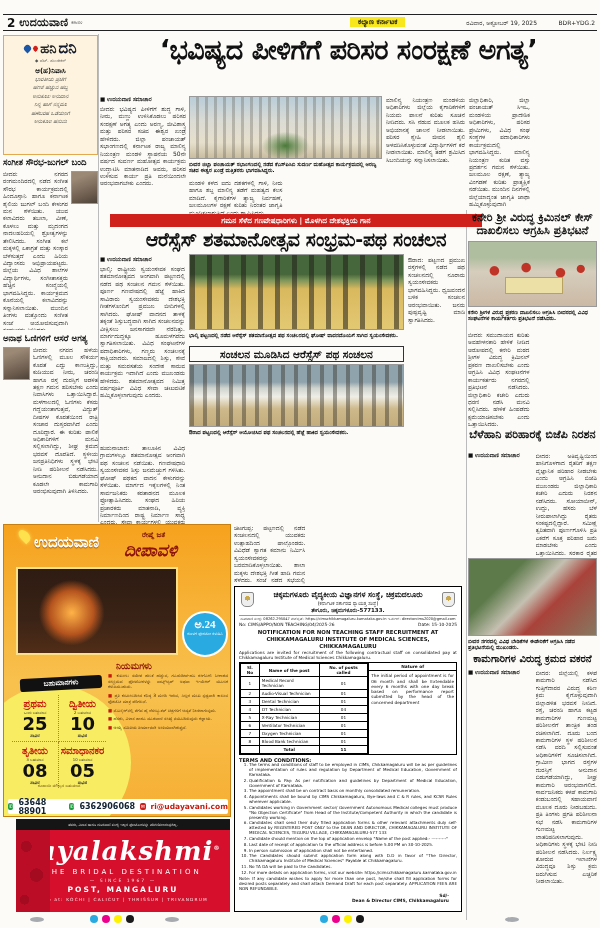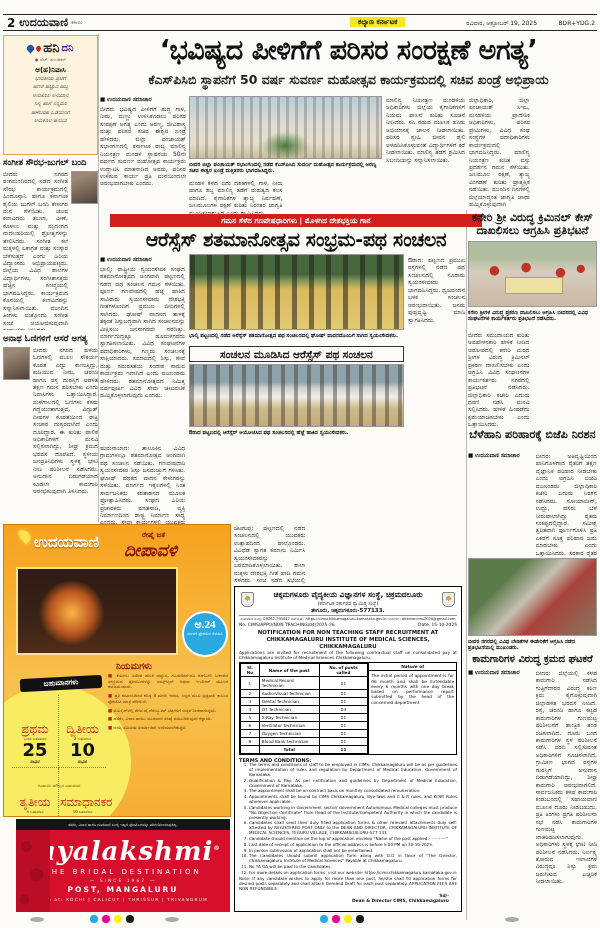--- a/index.html
+++ b/index.html
@@ -23,21 +23,21 @@
   .caption { font-size:5.3px; font-weight:bold; line-height:1.2; color:#000; overflow:hidden; }
   .vline { position:absolute; width:1px; background:#bbb; }
 
   
   #hani { position:absolute; left:3px; top:35px; width:95px; height:120px; background:#fdf3de;
           border:1px solid #e2a94f; padding:4px 3px; text-align:center; overflow:hidden; }
   .hani-logo { display:flex; align-items:center; justify-content:center; gap:2px; }
   .drop { width:7px; height:7px; border-radius:50% 50% 50% 0; transform:rotate(-45deg); display:inline-block; }
   .drop.blue { background:#1a57a8; } .drop.red { background:#d0201c; width:5px; height:5px; }
   .hani-t1 { font-size:13px; font-weight:bold; color:#222; }
-  .hani-t2 { font-size:10px; font-weight:bold; color:#4c1d95; }
+  .hani-t2 { font-size:15px; font-weight:bold; color:#0f172a;font-family:Liberation Serif, serif; }
   .hani-by { font-size:4.3px; color:#555; margin-top:1px; }
   .poem-title { font-size:7px; font-weight:bold; margin-top:4px; }
   .poem-line { font-size:5.4px; font-style:italic; line-height:1.55; color:#333; }
 
   .lhead { font-size:8.5px; font-weight:bold; line-height:1.15; margin:2px 0; }
   #lart1 { position:absolute; left:3px; top:156px; width:95px; height:174px; overflow:hidden; }
   #lart2 { position:absolute; left:3px; top:332px; width:95px; height:189px; overflow:hidden; }
   .portrait { width:27px; height:33px; background:linear-gradient(160deg,#9b8875 20%,#6e5e50 70%,#4e4238 100%); border:1px solid #999; }
   .pf-r { float:right; margin:1px 0 2px 3px; }
   .pf-l { float:left; margin:1px 3px 2px 0; }
@@ -115,21 +115,21 @@
   #ad1-rules { position:absolute; left:104px; top:148px; width:120px; height:138px; }
   #ad1-rules li { list-style:none; font-size:4.4px; line-height:1.3; margin-bottom:3px; color:#3a2406; text-align:justify; }
   #ad1-rules li::before { content:"■ "; color:#c41b0e; font-size:4.4px; }
   #ad1-circle { position:absolute; left:-28px; top:160px; width:155px; height:155px; border-radius:50%; background:#f8ec62; }
   .ad1-prize-h { position:absolute; left:16px; top:152px; width:82px; height:13px; background:#111; color:#fff;
                  font-size:7px; font-weight:bold; text-align:center; line-height:13px; border-radius:3px; transform:rotate(-3deg); }
   #ad1-prizes { position:absolute; left:8px; top:170px; width:94px; display:flex; flex-wrap:wrap; }
   .prize { width:47px; text-align:center; padding:3px 1px; }
   .prize:nth-child(odd) { border-right:1px dotted #a98b1e; }
   .prize:nth-child(-n+2) { border-bottom:1px dotted #a98b1e; }
-  .prize .rk { font-size:12px; font-weight:normal; color:#c41b0e;margin-top:24px; }
+  .prize .rk { font-size:10px; font-weight:bold; color:#c41b0e; }
   .prize .sb { font-size:3.8px; color:#333; }
   .prize .am { font-size:18px; font-weight:bold; color:#111; line-height:1; }
   .prize .un { font-size:4.5px; font-weight:bold; color:#333; }
   .ad1-note { position:absolute; left:10px; top:258px; width:90px; text-align:center; font-size:4.2px; color:#5a3c06; }
   #ad1-contact { position:absolute; left:4px; top:274px; width:220px; height:15px; background:#fff; border-radius:2px;
                  display:flex; align-items:center; justify-content:center; gap:5px; }
   .c-ic { width:7px; height:7px; border-radius:2px; display:inline-block; color:#fff; font-size:5px; text-align:center; line-height:7px; }
   .c-ic.g { background:#1e9e3e; } .c-ic.r { background:#d0201c; }
   .c-tel { font-size:8px; font-weight:bold; color:#123; }
   .c-mail { font-size:7.5px; font-weight:bold; color:#c41b0e; }
@@ -225,21 +225,20 @@
     <div class="portrait pf-r"></div>
     <div class="col" style="height:160px;">ಬೀದರ: ನಗರದ ರಂಗಮಂದಿರದಲ್ಲಿ ನಡೆದ ಸಂಗೀತ ಸೌರಭ ಕಾರ್ಯಕ್ರಮದಲ್ಲಿ ಹಿಂದೂಸ್ತಾನಿ ಹಾಗೂ ಕರ್ನಾಟಕ ಶೈಲಿಯ ಜುಗಲ್ ಬಂದಿ ಕೇಳುಗರ ಮನ ಸೆಳೆಯಿತು. ಯುವ ಕಲಾವಿದರು ತಬಲಾ, ವೀಣೆ, ಕೊಳಲು ಮತ್ತು ಮೃದಂಗದ ನಾದಲಹರಿಯಲ್ಲಿ ಶ್ರೋತೃಗಳನ್ನು ತೇಲಿಸಿದರು. ಸಂಗೀತ ಕಲೆ ಮಕ್ಕಳಲ್ಲಿ ಏಕಾಗ್ರತೆ ಮತ್ತು ಸಂಸ್ಕಾರ ಬೆಳೆಸುತ್ತದೆ ಎಂದು ಹಿರಿಯ ವಿದ್ವಾಂಸರು ಅಭಿಪ್ರಾಯಪಟ್ಟರು. ಜಿಲ್ಲೆಯ ವಿವಿಧ ಶಾಲೆಗಳ ವಿದ್ಯಾರ್ಥಿಗಳು, ಸಂಗೀತಾಸಕ್ತರು ಹೆಚ್ಚಿನ ಸಂಖ್ಯೆಯಲ್ಲಿ ಭಾಗವಹಿಸಿದ್ದರು. ಕಾರ್ಯಕ್ರಮದ ಕೊನೆಯಲ್ಲಿ ಕಲಾವಿದರನ್ನು ಸನ್ಮಾನಿಸಲಾಯಿತು. ಮುಂದಿನ ತಿಂಗಳು ಮತ್ತೊಂದು ಸಂಗೀತ ಸಂಜೆ ಆಯೋಜಿಸುವುದಾಗಿ ಸಂಘಟಕರು ತಿಳಿಸಿದರು.</div>
   </div>
   <div id="lart2">
     <div class="lhead">ಅನಾಥ ಓಣಿಗಳಿಗೆ ಆಸರೆ ಅಗತ್ಯ</div>
     <div class="portrait pf-l"></div>
     <div class="col" style="height:170px;">ಬೀದರ: ನಗರದ ಹಳೆಯ ಓಣಿಗಳಲ್ಲಿ ಮೂಲ ಸೌಕರ್ಯ ಕೊರತೆ ಎದ್ದು ಕಾಣುತ್ತಿದ್ದು, ಕುಡಿಯುವ ನೀರು, ಚರಂಡಿ ಹಾಗೂ ರಸ್ತೆ ದುರಸ್ತಿಗೆ ಆಡಳಿತ ತಕ್ಷಣ ಗಮನ ಹರಿಸಬೇಕು ಎಂದು ನಿವಾಸಿಗಳು ಒತ್ತಾಯಿಸಿದ್ದಾರೆ. ಮಳೆಗಾಲದಲ್ಲಿ ಓಣಿಗಳು ಕೆಸರು ಗದ್ದೆಯಂತಾಗುತ್ತವೆ, ವಿದ್ಯುತ್ ದೀಪಗಳ ಕೊರತೆಯಿಂದ ರಾತ್ರಿ ಸಂಚಾರ ದುಸ್ತರವಾಗಿದೆ ಎಂದು ದೂರಿದ್ದಾರೆ. ಈ ಕುರಿತು ಪಾಲಿಕೆ ಅಧಿಕಾರಿಗಳಿಗೆ ಮನವಿ ಸಲ್ಲಿಸಲಾಗಿದ್ದು, ಶೀಘ್ರ ಕ್ರಮದ ಭರವಸೆ ದೊರೆತಿದೆ. ಸ್ಥಳೀಯ ಜನಪ್ರತಿನಿಧಿಗಳು ಸ್ಥಳಕ್ಕೆ ಭೇಟಿ ನೀಡಿ ಪರಿಶೀಲನೆ ನಡೆಸಿದರು. ಅನುದಾನ ಬಿಡುಗಡೆಯಾದ ಕೂಡಲೇ ಕಾಮಗಾರಿ ಆರಂಭಿಸುವುದಾಗಿ ತಿಳಿಸಿದರು.</div>
   </div>
 
   <div id="lead-h1">‘ಭವಿಷ್ಯದ ಪೀಳಿಗೆಗೆ ಪರಿಸರ ಸಂರಕ್ಷಣೆ ಅಗತ್ಯ’</div>
-  <div id="lead-sub">ಕೆಎಸ್‌ಪಿಸಿಬಿ ಸ್ಥಾಪನೆಗೆ 50 ವರ್ಷ ಸುವರ್ಣ ಮಹೋತ್ಸವ ಕಾರ್ಯಕ್ರಮದಲ್ಲಿ ಸಚಿವ ಖಂಡ್ರೆ ಅಭಿಪ್ರಾಯ</div>
 
   <div class="lead-col" style="left:100px; width:86px;">
     <div class="byline">■ ಉದಯವಾಣಿ ಸಮಾಚಾರ</div>
     <div class="col" style="height:104px;">ಬೀದರ: ಭವಿಷ್ಯದ ಪೀಳಿಗೆಗೆ ಶುದ್ಧ ಗಾಳಿ, ನೀರು, ಮಣ್ಣು ಉಳಿಸಿಕೊಡಲು ಪರಿಸರ ಸಂರಕ್ಷಣೆ ಅಗತ್ಯ ಎಂದು ಅರಣ್ಯ, ಜೀವಿಶಾಸ್ತ್ರ ಮತ್ತು ಪರಿಸರ ಸಚಿವ ಈಶ್ವರ ಖಂಡ್ರೆ ಹೇಳಿದರು. ಜಿಲ್ಲಾ ಪಂಚಾಯತ್ ಸಭಾಂಗಣದಲ್ಲಿ ಕರ್ನಾಟಕ ರಾಜ್ಯ ಮಾಲಿನ್ಯ ನಿಯಂತ್ರಣ ಮಂಡಳಿ ಸ್ಥಾಪನೆಯ 50ನೇ ವರ್ಷದ ಸುವರ್ಣ ಮಹೋತ್ಸವ ಕಾರ್ಯಕ್ರಮ ಉದ್ಘಾಟಿಸಿ ಮಾತನಾಡಿದ ಅವರು, ಪರಿಸರ ಉಳಿಸುವ ಕಾರ್ಯ ಪ್ರತಿ ಮನೆಯಿಂದಲೇ ಆರಂಭವಾಗಬೇಕು ಎಂದರು.</div>
   </div>
   <div id="photo1"></div>
   <div id="photo1-cap" class="caption">ಬೀದರ ಜಿಲ್ಲಾ ಪಂಚಾಯತ್ ಸಭಾಂಗಣದಲ್ಲಿ ನಡೆದ ಕೆಎಸ್‌ಪಿಸಿಬಿ ಸುವರ್ಣ ಮಹೋತ್ಸವ ಕಾರ್ಯಕ್ರಮದಲ್ಲಿ ಅರಣ್ಯ ಸಚಿವ ಈಶ್ವರ ಖಂಡ್ರೆ ಮತ್ತಿತರರು ಭಾಗವಹಿಸಿದ್ದರು.</div>
   <div id="lead-under">
     <div class="col">ಮಂಡಳಿ ಕಳೆದ ಐದು ದಶಕಗಳಲ್ಲಿ ಗಾಳಿ, ನೀರು ಹಾಗೂ ಶಬ್ದ ಮಾಲಿನ್ಯ ತಡೆಗೆ ಮಹತ್ವದ ಕೆಲಸ ಮಾಡಿದೆ. ಕೈಗಾರಿಕೆಗಳ ತ್ಯಾಜ್ಯ ನಿರ್ವಹಣೆ, ಜಲಮೂಲಗಳ ರಕ್ಷಣೆ ಕುರಿತು ನಿರಂತರ ಜಾಗೃತಿ ಮೂಡಿಸಲಾಗುತ್ತಿದೆ ಎಂದು ಶ್ಲಾಘಿಸಿದರು.</div>
   </div>
@@ -281,21 +280,21 @@
   </div>
 
   <div id="r-art2-h" class="rhead">ಬೆಳೆಹಾನಿ ಪರಿಹಾರಕ್ಕೆ ಬಿಜೆಪಿ ನಿರಶನ</div>
   <div id="r-art2-txt">
     <div class="byline">■ ಉದಯವಾಣಿ ಸಮಾಚಾರ</div>
     <div class="col">ಬೀದರ: ಅತಿವೃಷ್ಟಿಯಿಂದ ಹಾನಿಗೊಳಗಾದ ರೈತರಿಗೆ ತಕ್ಷಣ ವೈಜ್ಞಾನಿಕ ಪರಿಹಾರ ನೀಡಬೇಕು ಎಂದು ಆಗ್ರಹಿಸಿ ಬಿಜೆಪಿ ಮುಖಂಡರು ಜಿಲ್ಲಾಧಿಕಾರಿ ಕಚೇರಿ ಎದುರು ನಿರಶನ ನಡೆಸಿದರು. ಸೋಯಾಬೀನ್, ಉದ್ದು, ಹೆಸರು ಬೆಳೆ ನೀರುಪಾಲಾಗಿದ್ದು ರೈತರು ಸಂಕಷ್ಟದಲ್ಲಿದ್ದಾರೆ. ಸಮೀಕ್ಷೆ ತ್ವರಿತವಾಗಿ ಪೂರ್ಣಗೊಳಿಸಿ ಪ್ರತಿ ಎಕರೆಗೆ ಸೂಕ್ತ ಪರಿಹಾರ ಜಮೆ ಮಾಡಬೇಕು ಎಂದು ಒತ್ತಾಯಿಸಿದರು. ಸರಕಾರ ರೈತರ ನೆರವಿಗೆ ಧಾವಿಸದಿದ್ದರೆ ಉಗ್ರ ಹೋರಾಟ ಅನಿವಾರ್ಯ ಎಂದು ಎಚ್ಚರಿಸಿದರು.</div>
   </div>
 
   <div id="photo5"></div>
   <div id="photo5-cap" class="caption">ಬೀದರ ನಗರದಲ್ಲಿ ವಿವಿಧ ಬೇಡಿಕೆಗಳ ಈಡೇರಿಕೆಗೆ ಆಗ್ರಹಿಸಿ ನಡೆದ ಪ್ರತಿಭಟನೆಯಲ್ಲಿ ಮುಖಂಡರು.</div>
-  <div id="r-art3-h" class="rhead">ಕಾಮಗಾರಿಗಳ ವಿರುದ್ಧ ಕ್ರಮದ ಘಟಕರೆ</div>
+  <div id="r-art3-h" class="rhead">ಕಾಮಗಾರಿಗಳ ವಿರುದ್ಧ ಕ್ರಮದ ವಕರನೆ</div>
   <div id="r-art3-txt">
     <div class="byline">■ ಉದಯವಾಣಿ ಸಮಾಚಾರ</div>
     <div class="col">ಬೀದರ: ಜಿಲ್ಲೆಯಲ್ಲಿ ಕಳಪೆ ಕಾಮಗಾರಿ ನಡೆಸಿದ ಗುತ್ತಿಗೆದಾರರ ವಿರುದ್ಧ ಕಠಿಣ ಕ್ರಮ ಕೈಗೊಳ್ಳುವುದಾಗಿ ಜಿಲ್ಲಾಡಳಿತ ಭರವಸೆ ನೀಡಿದೆ. ರಸ್ತೆ, ಚರಂಡಿ ಹಾಗೂ ಕಟ್ಟಡ ಕಾಮಗಾರಿಗಳ ಗುಣಮಟ್ಟ ಪರಿಶೀಲನೆಗೆ ತಾಂತ್ರಿಕ ತಂಡ ರಚಿಸಲಾಗಿದೆ. ದೂರು ಬಂದ ಕಾಮಗಾರಿಗಳ ಸ್ಥಳ ಪರಿಶೀಲನೆ ನಡೆಸಿ ವರದಿ ಸಲ್ಲಿಸುವಂತೆ ಅಧಿಕಾರಿಗಳಿಗೆ ಸೂಚಿಸಲಾಗಿದೆ. ಗ್ರಾಮೀಣ ಭಾಗದ ರಸ್ತೆಗಳ ದುರಸ್ತಿಗೆ ಅನುದಾನ ಬಿಡುಗಡೆಯಾಗಿದ್ದು, ಶೀಘ್ರ ಕಾಮಗಾರಿ ಆರಂಭವಾಗಲಿದೆ. ಸಾರ್ವಜನಿಕರು ಕಳಪೆ ಕಾಮಗಾರಿ ಕಂಡುಬಂದಲ್ಲಿ ಸಹಾಯವಾಣಿ ಮೂಲಕ ದೂರು ನೀಡಬಹುದು. ಪ್ರತಿ ತಿಂಗಳು ಪ್ರಗತಿ ಪರಿಶೀಲನಾ ಸಭೆ ನಡೆಸಿ ಕಾಮಗಾರಿಗಳ ಗುಣಮಟ್ಟ ಖಾತರಿಪಡಿಸಲಾಗುವುದು. ಅಧಿಕಾರಿಗಳು ಸ್ಥಳಕ್ಕೆ ಭೇಟಿ ನೀಡಿ ಪರಿಶೀಲನೆ ನಡೆಸಿದರು. ನಿರ್ಲಕ್ಷ್ಯ ತೋರುವ ಇಲಾಖೆಗಳ ವಿರುದ್ಧವೂ ಶಿಸ್ತು ಕ್ರಮ ಜರುಗಿಸುವ ಎಚ್ಚರಿಕೆ ನೀಡಲಾಯಿತು.</div>
   </div>
 
   <div id="ad1">
     <span class="ad1-flame"></span>
     <div class="ad1-brand">ಉದಯವಾಣಿ</div>
     <div class="ad1-t-sm">ರೇಷ್ಮೆ ಜತೆ</div>
     <div class="ad1-t-big">ದೀಪಾವಳಿ</div>
@@ -339,20 +338,28 @@
 
         <div class="prize">
           <div class="rk">ಸಮಾಧಾನಕರ</div>
           <div class="sb">10 ಬಹುಮಾನ</div>
           <div class="am">05</div>
           <div class="un">ಸಾವಿರ</div>
         </div>
 
     </div>
     <div class="ad1-note">ರೂಪಾಯಿ ಮೌಲ್ಯದ ಬಹುಮಾನ</div>
+    <div id="ad1-contact">
+      <span class="c-ic g">✆</span>
+      <span class="c-tel">63648 88901</span>
+      <span class="c-ic g">✆</span>
+      <span class="c-tel">6362906068</span>
+      <span class="c-ic r">✉</span>
+      <span class="c-mail">ri@udayavani.com</span>
+    </div>
   </div>
 
   <div id="ad2-strip">ಹೆಸರು, ವಿಳಾಸ ಹಾಗೂ ದೂರವಾಣಿ ಸಂಖ್ಯೆ ಇಲ್ಲದ ಫೋಟೋಗಳನ್ನು ಪರಿಗಣಿಸಲಾಗುವುದಿಲ್ಲ.</div>
   <div id="ad2">
     <div class="rose"></div>
     <div class="jl-logo"><span>Jayalakshmi</span><span class="jl-reg">®</span></div>
     <div class="jl-tag">THE BRIDAL DESTINATION</div>
     <div class="jl-since">— SINCE 1967 —</div>
     <div class="jl-loc">POST, MANGALURU</div>
     <div class="jl-also">Also at: KOCHI | CALICUT | THRISSUR | TRIVANDRUM</div>

